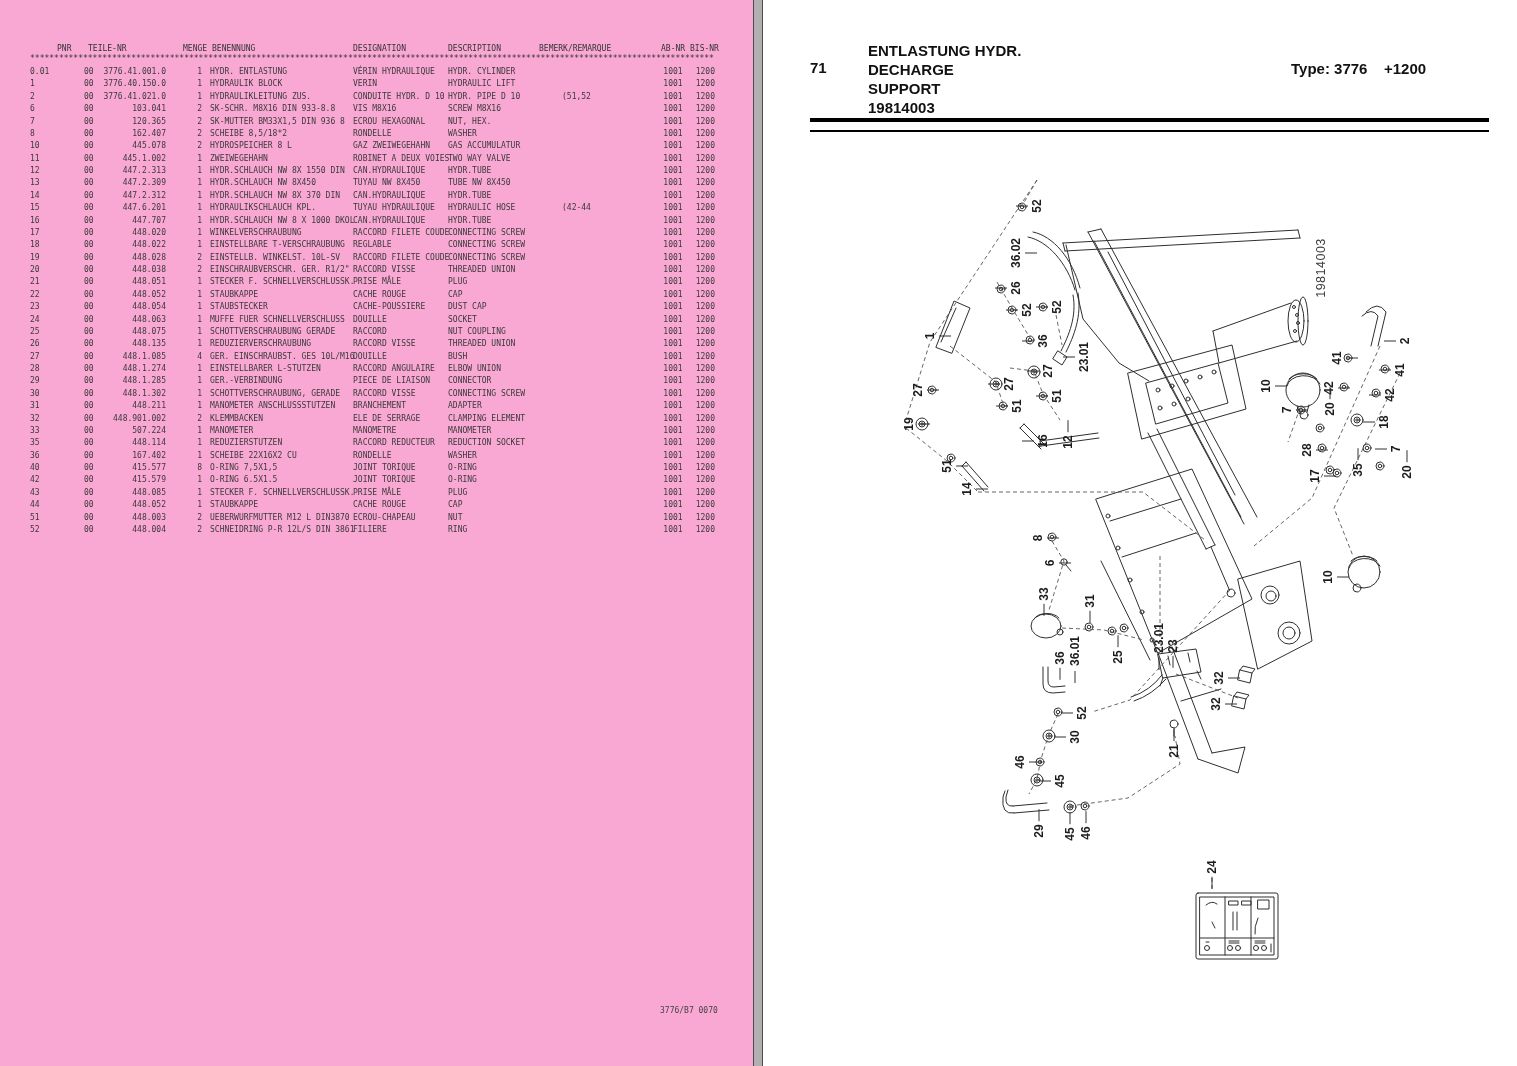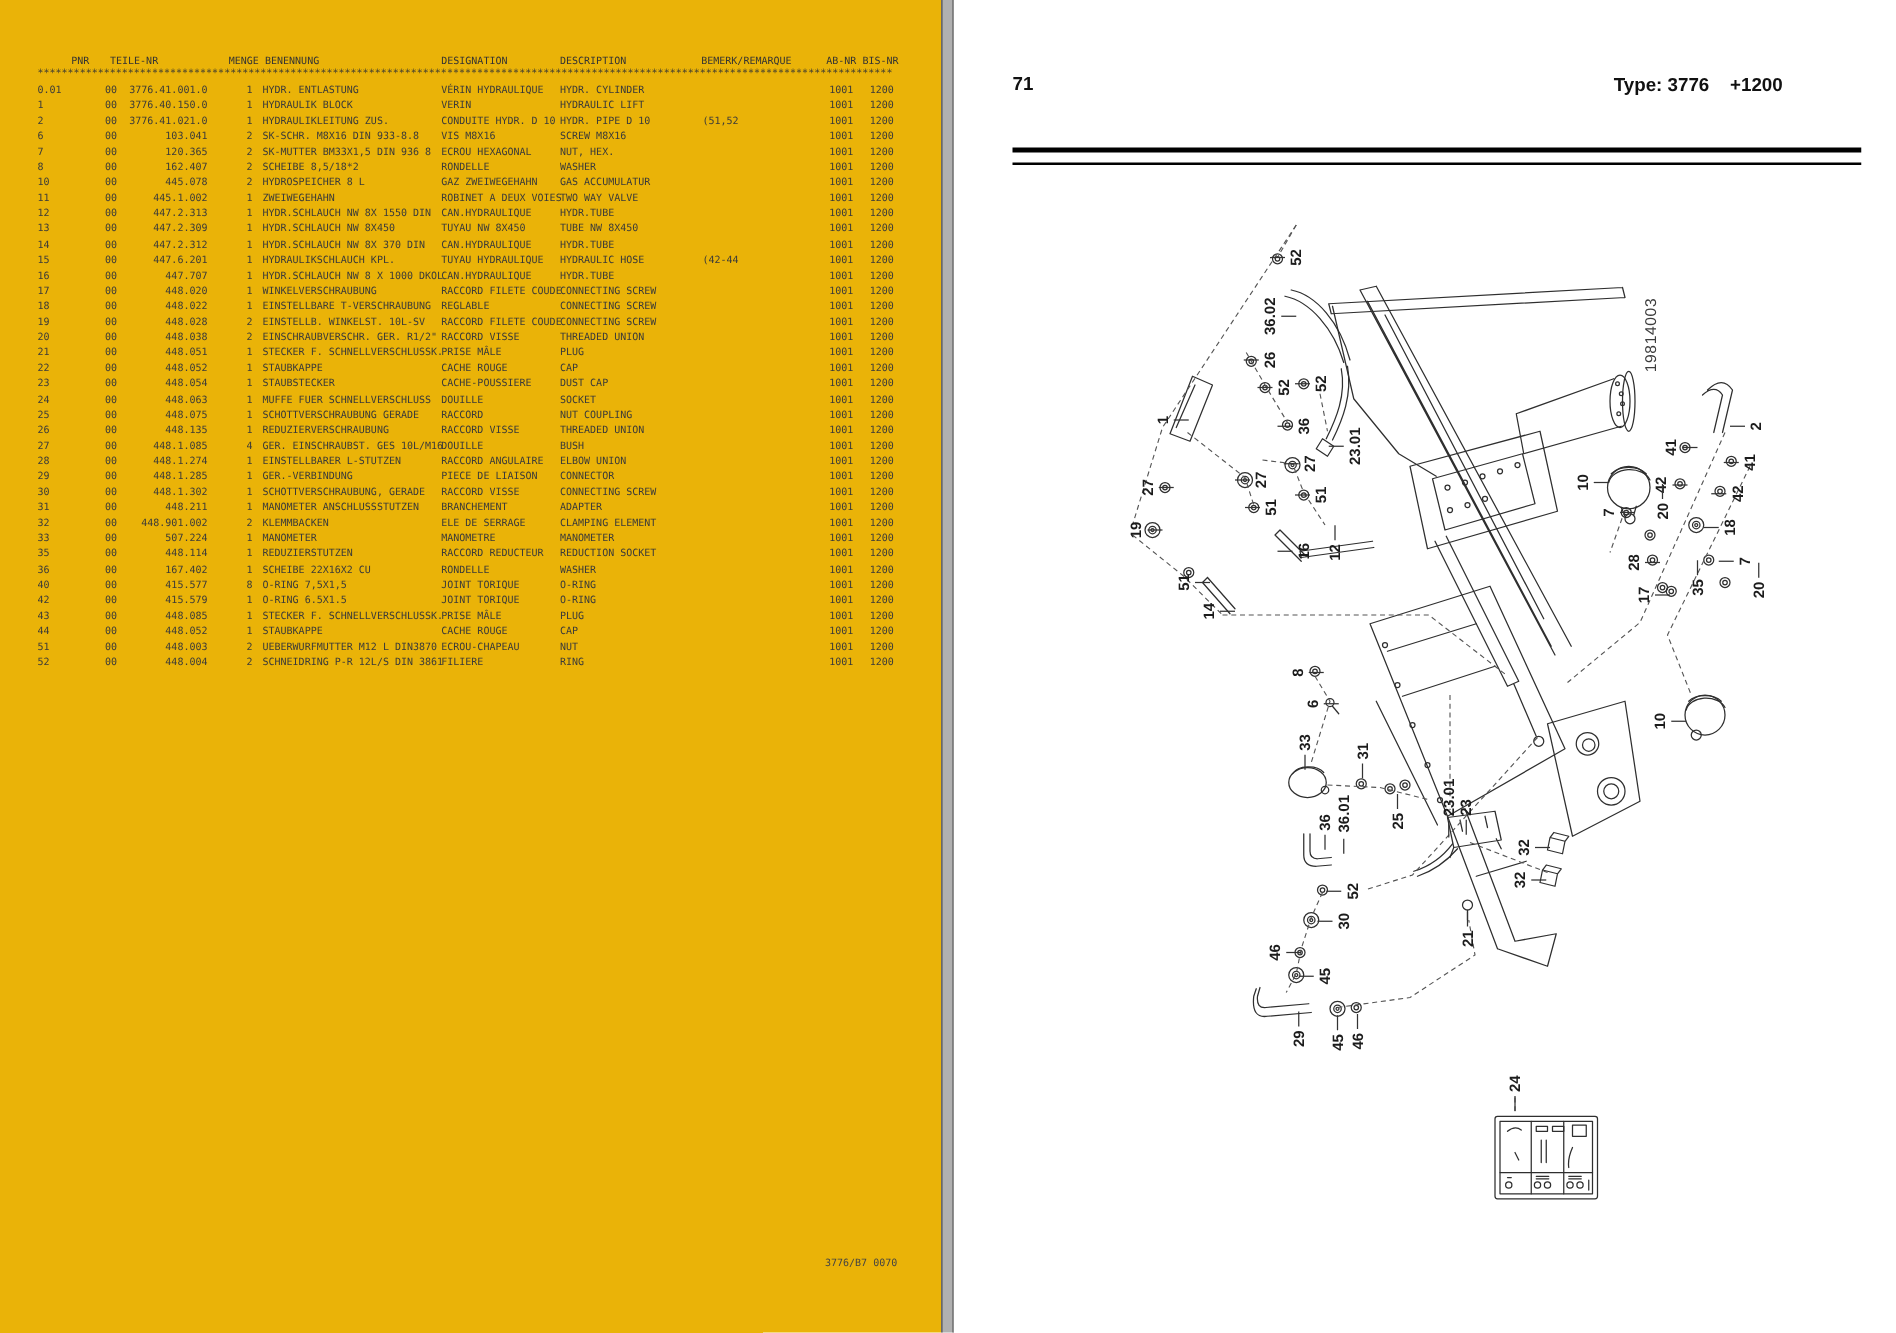--- a/index.html
+++ b/index.html
@@ -1,23 +1,23 @@
 <!DOCTYPE html>
 <html><head>
 <meta charset="utf-8">
 <style>
   html,body{margin:0;padding:0;background:#ffffff;}
   body{width:1517px;height:1066px;position:relative;overflow:hidden;
        font-family:"DejaVu Sans Mono",monospace;}
 
   
-  .left-page{position:absolute;left:0;top:0;width:753px;height:1066px;background:#eab308;}
+  .left-page{position:absolute;left:0;top:0;width:753px;height:1066px;background:#f9a8d4;}
   .tbl-headers span{position:absolute;top:44px;font:8px "DejaVu Sans Mono",monospace;color:#333;white-space:nowrap;}
   .h0{left:57px}.h1{left:88px}.h2{left:183px}.h3{left:212px}.h4{left:353px}
-  .h5{left:448px}.h6{left:561px}.h7{left:661px}.h8{left:690px}
+  .h5{left:448px}.h6{left:539px}.h7{left:661px}.h8{left:690px}
   .tbl-sep{position:absolute;left:30px;top:54px;width:686px;height:10px;overflow:hidden;
            font:8px "DejaVu Sans Mono",monospace;color:#333;white-space:nowrap;letter-spacing:0;}
   .tbl-body{position:absolute;left:30px;top:67px;width:700px;}
   .t-row{display:grid;grid-template-columns:44px 16px 72px 34px 145px 95px 112px 99px 20px 30px;
          column-gap:2px;height:12.38px;line-height:12.38px;font:8px "DejaVu Sans Mono",monospace;
          color:#3a3a3a;white-space:nowrap;}
   .t-row .c{overflow:visible;}
   .c0{text-align:left}.c1{padding-left:8px}.c2{text-align:right}.c3{text-align:right}
   .c4{padding-left:6px}.c5{padding-left:2px}.c8{text-align:center}.c9{text-align:right}
   .plate-code{position:absolute;left:660px;top:1006px;font:8px "DejaVu Sans Mono",monospace;color:#444;}
@@ -553,20 +553,26 @@
     <span class="c c9">1200</span>
   </div>
 </div>
   <div class="plate-code">3776/B7 0070</div>
 </section>
 
 <div class="page-divider"></div>
 
 <section class="right-page">
   <div class="sec-num">71</div>
+  <div class="title-block">
+    <div>ENTLASTUNG HYDR.</div>
+    <div>DECHARGE</div>
+    <div>SUPPORT</div>
+    <div>19814003</div>
+  </div>
   <div class="type-label">Type: 3776</div>
   <div class="serial-range">+1200</div>
   <div class="dbl-rule"></div>
 </section>
 
 <svg class="diagram" width="1517" height="1066" viewBox="0 0 1517 1066" xmlns="http://www.w3.org/2000/svg">
   <defs>
     <g id="nut-s">
         <circle r="4"></circle>
         <circle r="1.8"></circle>

